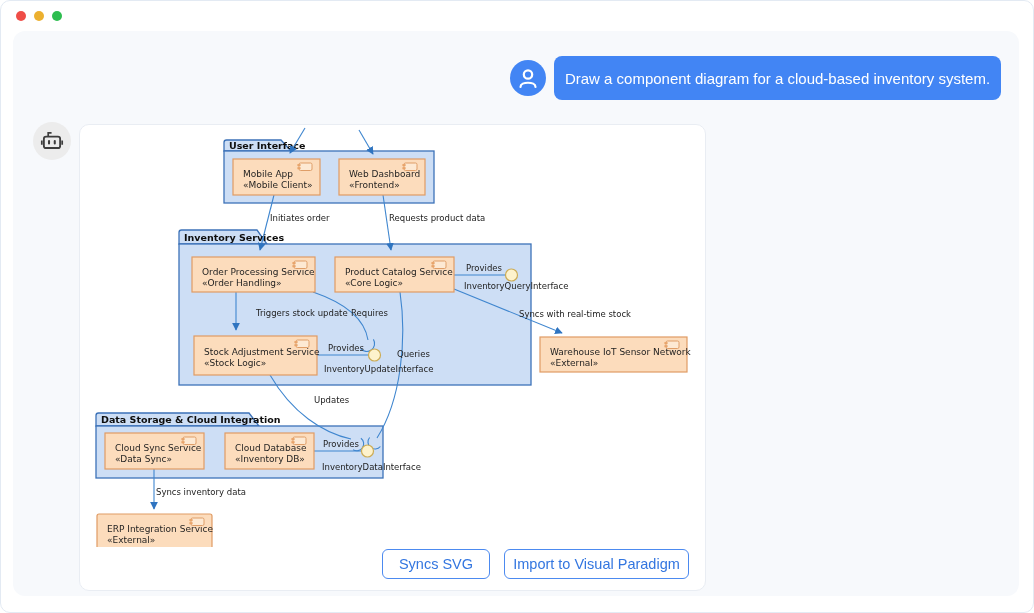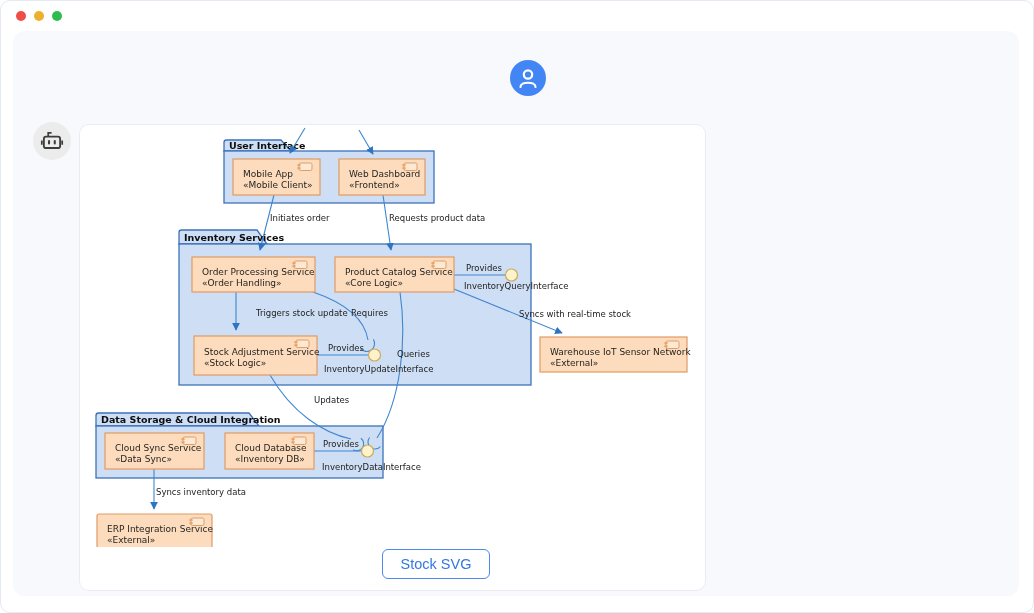--- a/index.html
+++ b/index.html
@@ -31,20 +31,23 @@
   <div class="dot" style="left:33px;background:#ecb02f;"></div>
   <div class="dot" style="left:51px;background:#2dbd4f;"></div>
 
   <div class="panel"></div>
 
   <div class="user-avatar">
     <svg width="36" height="36" viewBox="0 0 36 36">
       <circle cx="18" cy="14.5" r="4.2" fill="none" stroke="#fff" stroke-width="2.2"></circle>
       <path d="M10.5,27 C10.5,21.3 25.5,21.3 25.5,27" fill="none" stroke="#fff" stroke-width="2.2" stroke-linecap="round"></path>
     </svg>
+  </div>
+  <div class="bubble">
+    <span>Draw a component diagram for a cloud-based inventory system.</span>
   </div>
 
   <div class="bot-avatar">
     <svg width="26" height="26" viewBox="0 0 24 24">
       <path d="M8.5,8 L8.5,4.6 L11.6,4.6" fill="none" stroke="#3d3d3d" stroke-width="1.6"></path>
       <rect x="4.5" y="8" width="15" height="10.5" rx="2" fill="none" stroke="#3d3d3d" stroke-width="1.7"></rect>
       <path d="M2.6,11.5 v4 M21.4,11.5 v4" stroke="#3d3d3d" stroke-width="1.6"></path>
       <rect x="8.3" y="11" width="1.9" height="4.2" rx="0.95" fill="#3d3d3d"></rect>
       <rect x="13.6" y="11" width="1.9" height="4.2" rx="0.95" fill="#3d3d3d"></rect>
     </svg>
@@ -173,15 +176,16 @@
       </g>
       <g>
         <rect x="17" y="389" width="115" height="33" fill="#fcdcbc"></rect>
         <path d="M17,422 L17,391 Q17,389 19,389 L130,389 Q132,389 132,391 L132,422" fill="none" stroke="#e09b64" stroke-width="1.2"></path>
         <text class="comp-txt" x="27" y="407">ERP Integration Service</text>
         <text class="comp-txt" x="27" y="418">«External»</text>
         <use href="#comp-icon" x="111" y="393"></use>
       </g>
     </svg>
 
-    <button class="btn btn-export">Stock SVG</button>
+    <button class="btn btn-export">Syncs SVG</button>
+    <button class="btn btn-import">Import to Visual Paradigm</button>
   </div>
 </div>
 
 </body></html>

